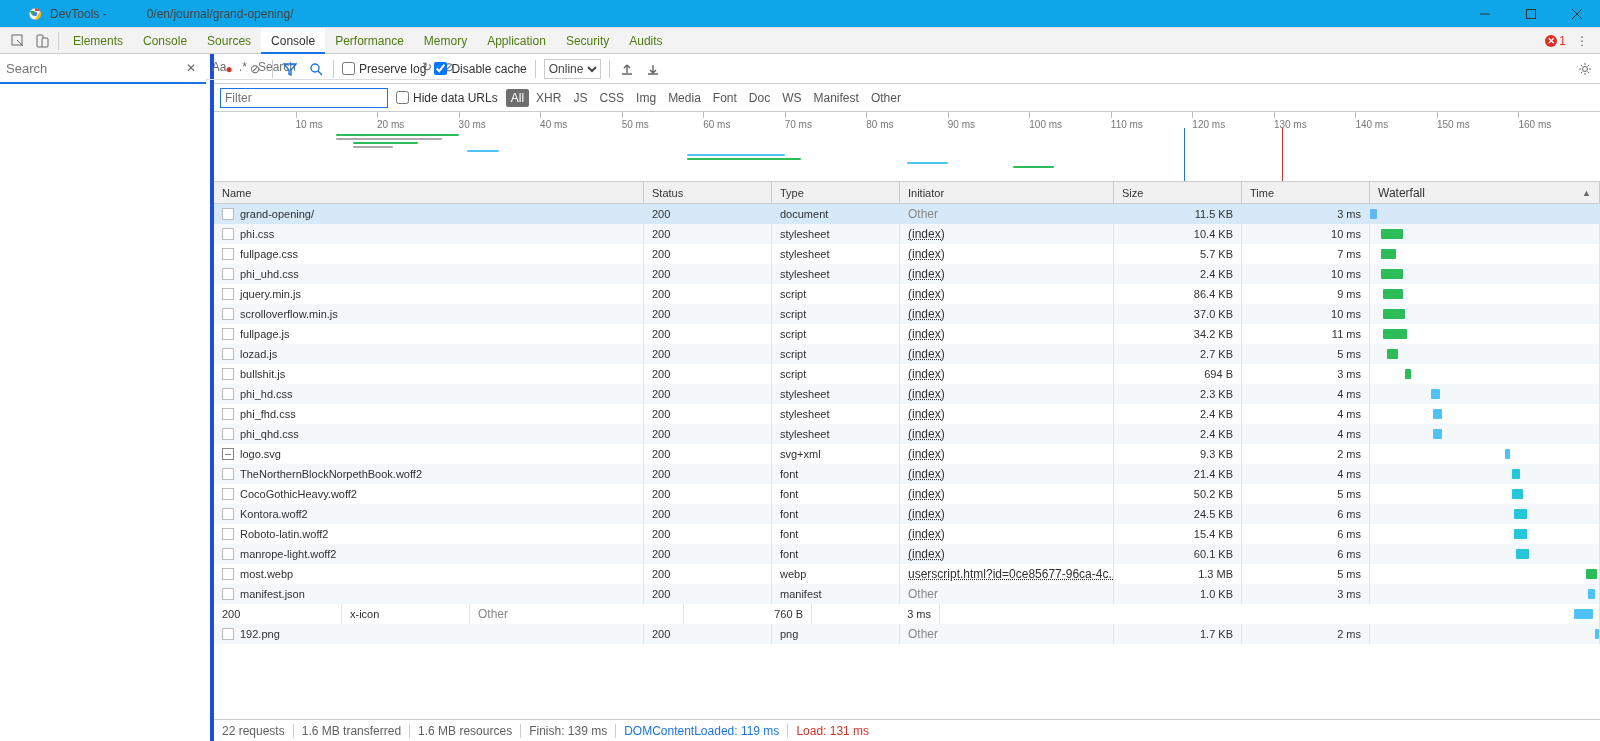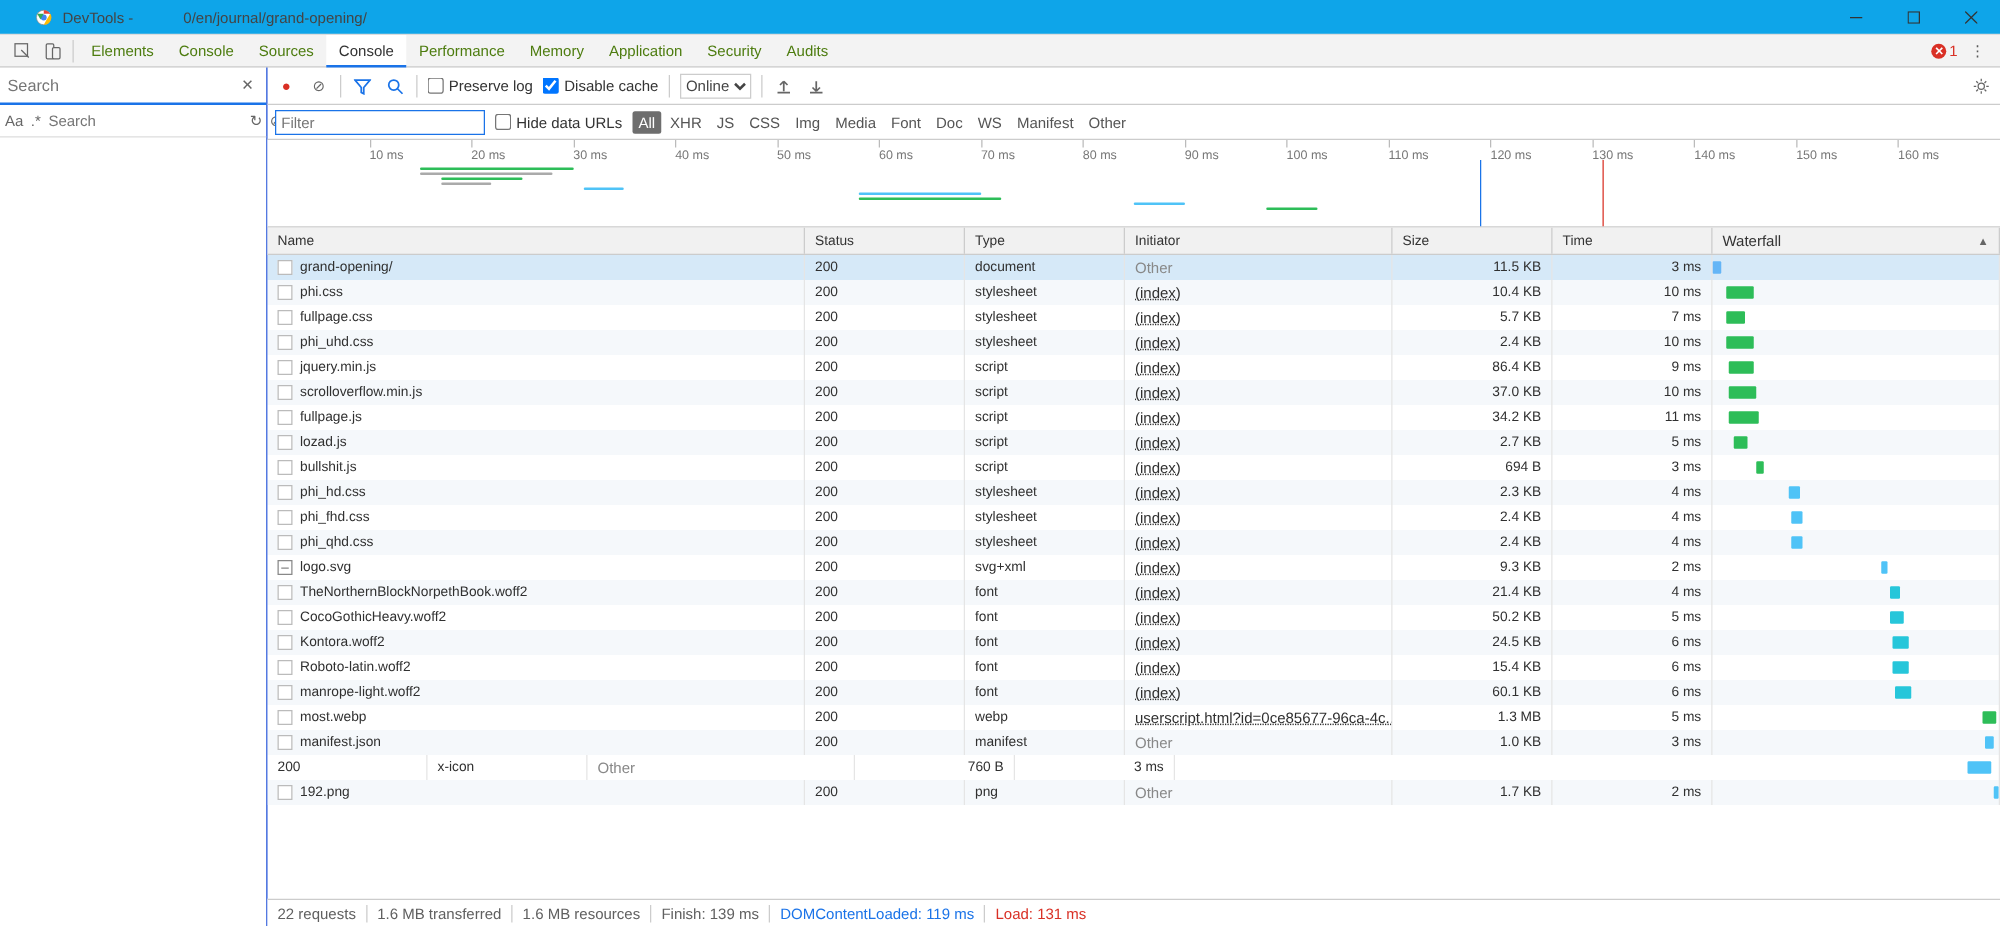--- a/index.html
+++ b/index.html
@@ -17,21 +17,21 @@
 .tabrow { height:26px; background:#f3f3f3; border-bottom:1px solid #ccc; display:flex; align-items:center; padding:0 6px; }
 .tabrow .ic { width:18px; height:18px; display:flex; align-items:center; justify-content:center; margin:0 3px; color:#5a5a5a; }
 .tab { padding:0 10px; height:26px; line-height:26px; color:#4d7c0f; cursor:pointer; }
 .tab.active { color:#333; border-bottom:2px solid #1a73e8; background:#fff; }
 .tabrow .right { margin-left:auto; display:flex; align-items:center; }
 .err-badge { color:#d93025; display:flex; align-items:center; gap:2px; margin-right:4px; }
 .err-circle { width:12px; height:12px; border-radius:50%; background:#d93025; color:#fff; display:flex; align-items:center; justify-content:center; font-size:9px; font-weight:bold; }
 
 
 .body { flex:1; display:flex; min-height:0; }
-.sidebar { width:214px; border-right:1px solid #1d4ed8; display:flex; flex-direction:column; }
+.sidebar { width:214px; border-right:4px solid #1d4ed8; display:flex; flex-direction:row; }
 .search-top { height:30px; display:flex; align-items:center; border-bottom:2px solid #1a73e8; padding:0 6px; }
 .search-top input { flex:1; border:none; outline:none; font-size:13px; }
 .search-top .x { width:18px; color:#666; text-align:center; cursor:pointer; }
 .search-sub { height:26px; display:flex; align-items:center; border-bottom:1px solid #ddd; padding:0 4px; gap:6px; }
 .search-sub .micon { width:18px; text-align:center; color:#666; }
 .search-sub input { flex:1; border:none; outline:none; }
 .search-sub .ic { width:16px; color:#666; text-align:center; }
 
 
 .netpanel { flex:1; display:flex; flex-direction:column; min-width:0; }

